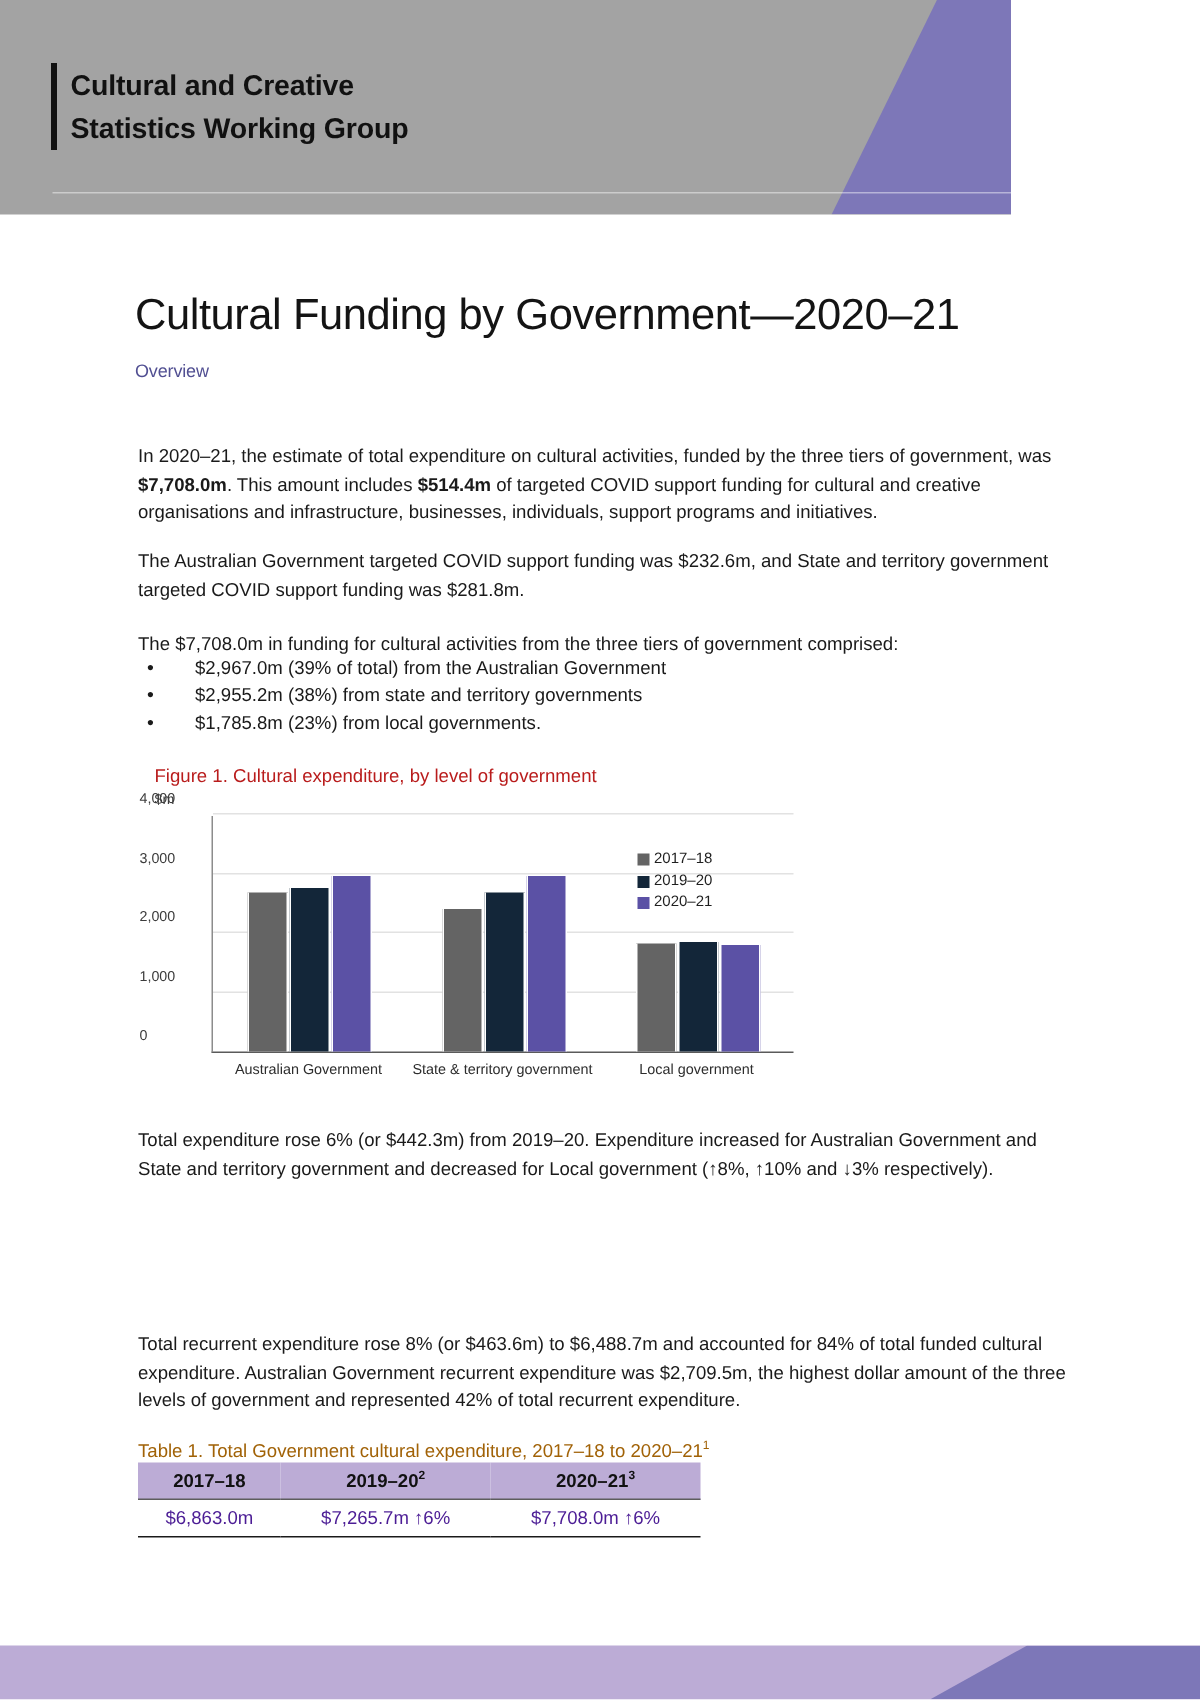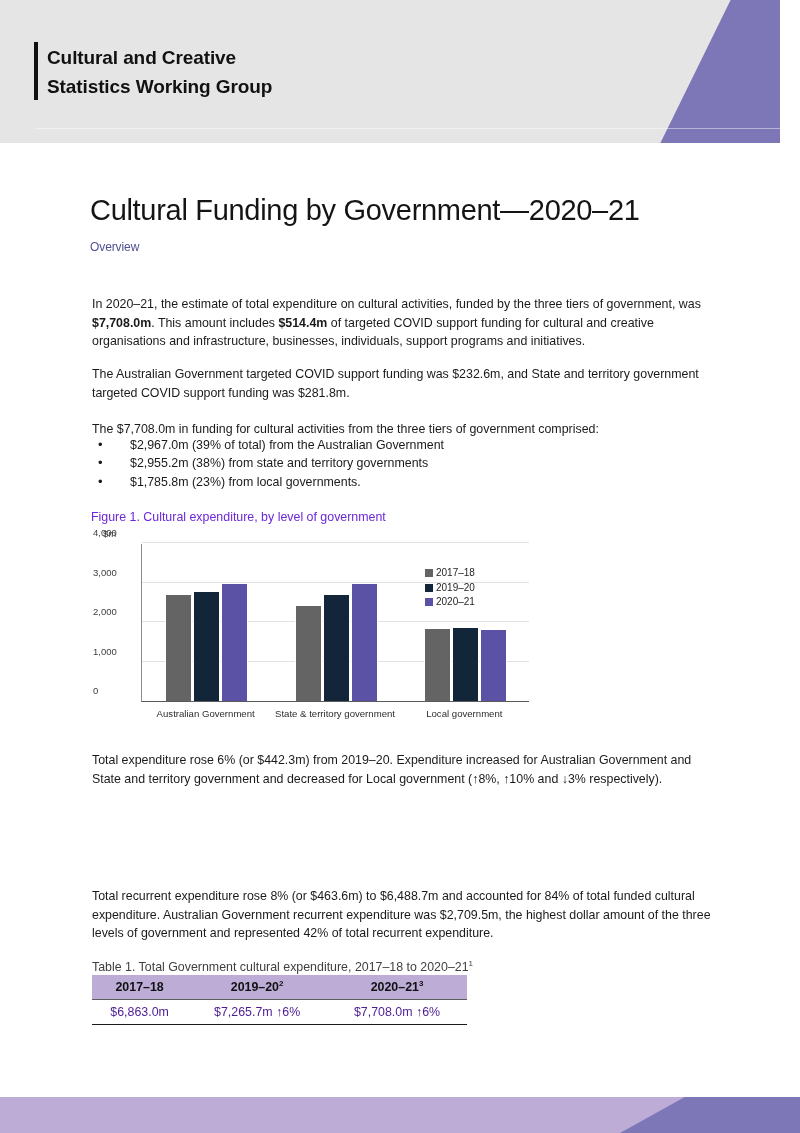--- a/index.html
+++ b/index.html
@@ -8,22 +8,22 @@
     background:#ffffff;
     font-family:"Liberation Sans","DejaVu Sans",sans-serif;
     color:#1a1a1a;
     position:relative;
     overflow:hidden;
     -webkit-font-smoothing:antialiased;
   }
 
   
   .header{
-    position:absolute;left:0;top:0;width:780px;height:143px;
-    background:#e5e5e5;
+    position:absolute;left:0;top:0;width:674px;height:143px;
+    background:#a3a3a3;
     overflow:hidden;
   }
   .header-wedge{
     position:absolute;right:0;top:0;width:130px;height:143px;
     background:#7d77b8;
     clip-path:polygon(100% 0, 100% 100%, 8% 100%, 62% 0);
   }
   .header-rule{
     position:absolute;left:35px;top:128px;width:780px;height:1px;
     background:rgba(255,255,255,0.45);
@@ -72,22 +72,22 @@
     font-size:12.4px;line-height:18.4px;
   }
   .bullets li{position:relative;padding-left:38px;}
   .bullets li:before{
     content:"\2022";position:absolute;left:6px;top:0;
     font-size:13px;color:#1a1a1a;
   }
 
   
   .fig-caption{
-    position:absolute;left:91px;top:367px;
-    font-size:12.4px;color:#6d28d9;font-weight:normal;
+    position:absolute;left:103px;top:367px;
+    font-size:12.4px;color:#b91c1c;font-weight:normal;
   }
   .chart{
     position:absolute;left:95px;top:385px;width:440px;height:340px;
   }
   .axis-unit{
     position:absolute;left:8px;top:0px;
     font-size:9.5px;color:#3c3c3c;
   }
   .plot{
     position:absolute;left:46px;top:16px;width:388px;height:158px;
@@ -120,21 +120,21 @@
   .legend{
     position:absolute;left:330px;top:38px;
     font-size:10px;color:#1f1f1f;line-height:14.5px;
   }
   .legend-row{display:flex;align-items:center;gap:3px;}
   .legend-swatch{width:8px;height:8px;display:inline-block;}
 
   
   .tbl-caption{
     position:absolute;left:92px;top:816px;
-    font-size:12.4px;color:#404040;
+    font-size:12.4px;color:#a16207;
   }
   .tbl-caption sup{font-size:8px;}
   .dtable{
     position:absolute;left:92px;top:832px;width:375px;
     border-collapse:collapse;
     font-size:12.4px;
   }
   .dtable th{
     background:#bcacd6;color:#111111;font-weight:bold;
     padding:4px 0 5px 0;text-align:center;

